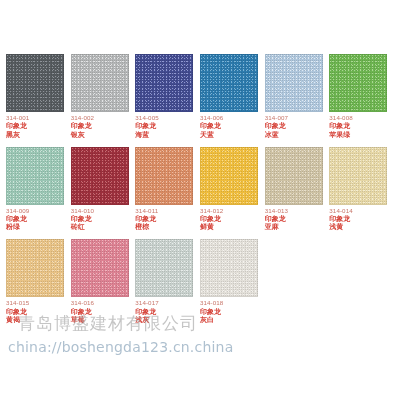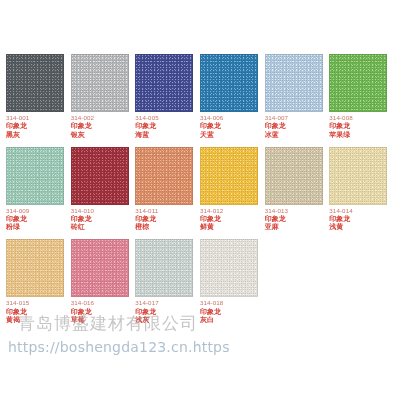--- a/index.html
+++ b/index.html
@@ -215,15 +215,15 @@
         <div class="swatch" style="background-color: rgb(226, 223, 216); background-image: radial-gradient(circle at 25% 25%, rgb(244, 242, 238) 0px, rgb(244, 242, 238) 0.7px, transparent 0.8px), radial-gradient(circle at 70% 60%, rgb(244, 242, 238) 0px, rgb(244, 242, 238) 0.6px, transparent 0.7px), radial-gradient(circle at 40% 80%, rgba(0, 0, 0, 0.1) 0px, rgba(0, 0, 0, 0.1) 0.5px, transparent 0.6px), none;"></div>
         <div class="meta">
           <span class="code">314-018</span>
           <span class="pname">印象龙</span>
           <span class="cname">灰白</span>
         </div>
       </div>
     </div>
 
   <div class="wm-company">青岛博盛建材有限公司</div>
-  <div class="wm-url">https://boshengda123.cn.https</div>
+  <div class="wm-url">china://boshengda123.cn.china</div>
 
 </div>
 
 </body></html>

